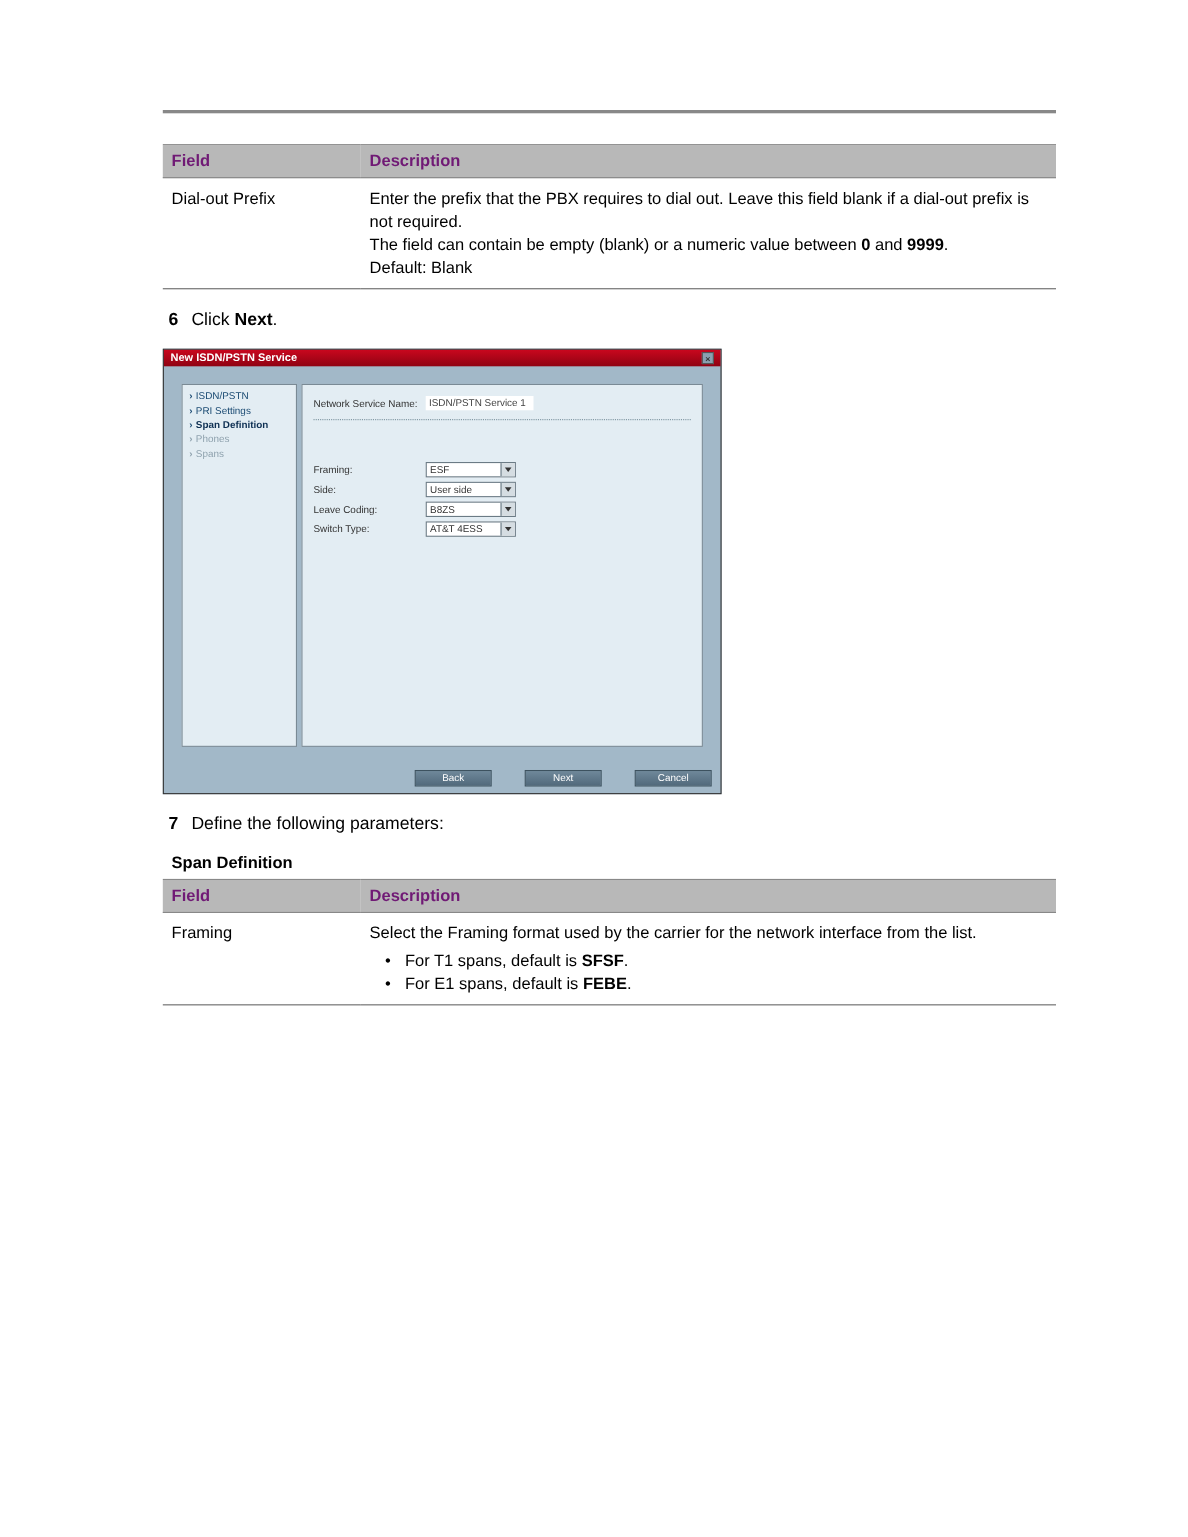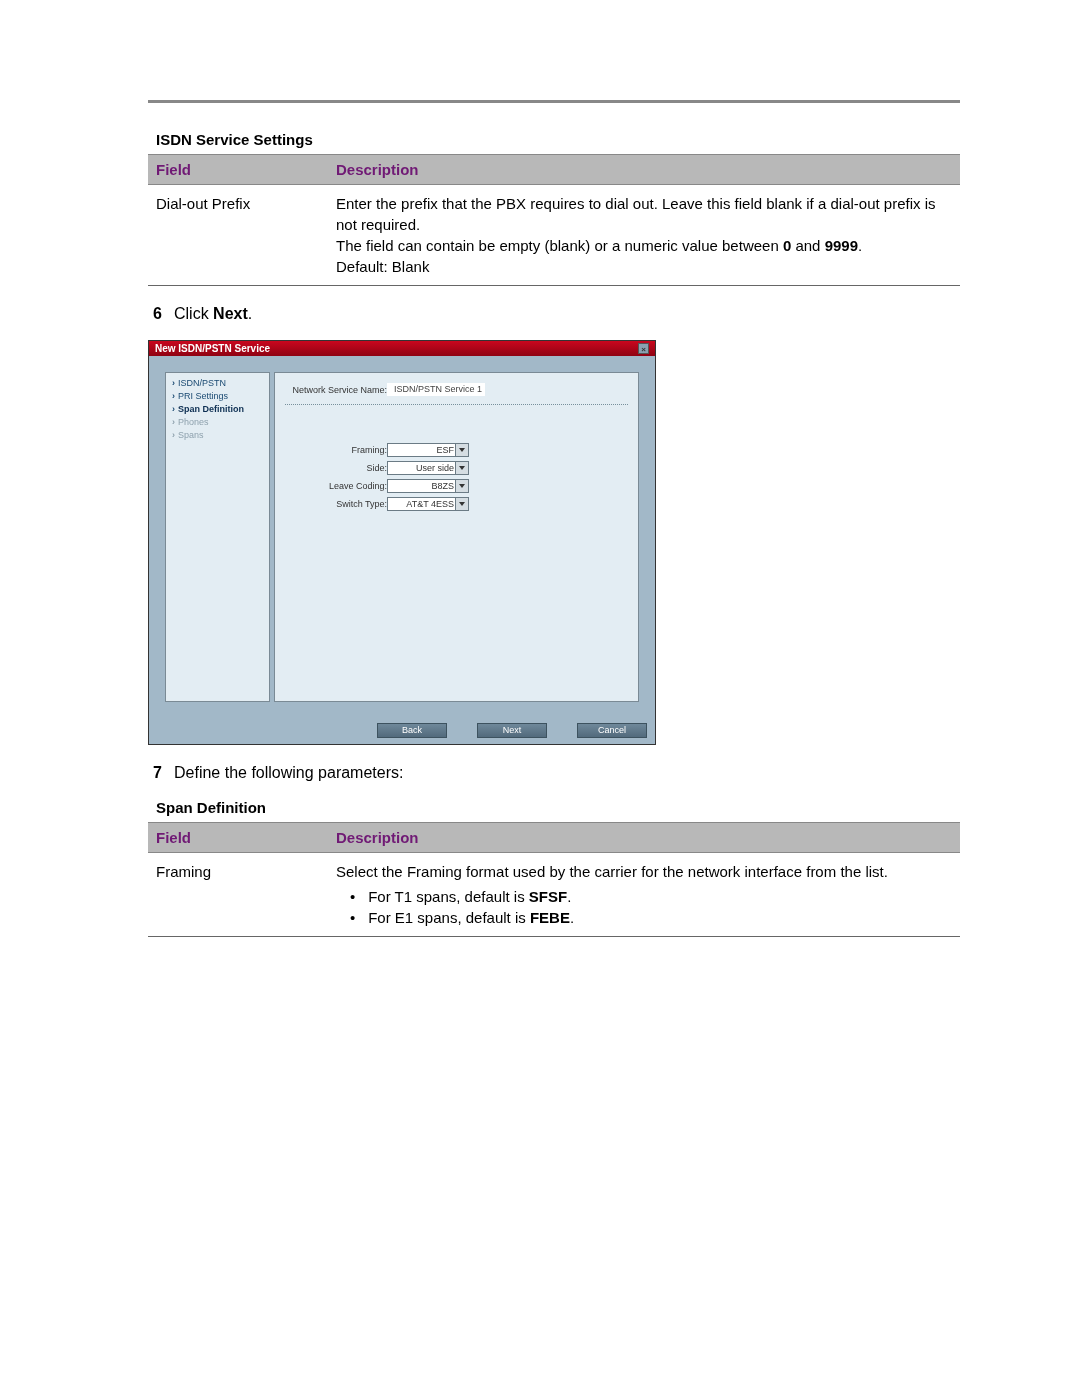--- a/index.html
+++ b/index.html
@@ -127,21 +127,20 @@
     background: #e3edf3;
     border: 1px solid #7a8a95;
     padding: 10px 10px;
     font-size: 9px;
     color: #333;
   }
   .form-row {
     display: flex;
     align-items: center;
     margin-bottom: 4px;
-    text-align: right;
   }
   .form-label { width: 102px; }
   .form-value-ro {
     font-size: 9px;
     border: 1px solid #999;
     background: #fff;
     padding: 1px 3px;
     width: 98px;
     height: 13px;
     line-height: 11px;
@@ -215,21 +214,20 @@
     margin-top: 180px;
     color: #000;
   }
 </style>
 </head>
 <body>
 
 <div class="page">
   <hr class="hr-top">
 
-  <div class="section-title">ISDN Service Settings</div>
   <table class="tbl">
     <thead>
       <tr>
         <th class="col-field">Field</th>
         <th>Description</th>
       </tr>
     </thead>
     <tbody>
       <tr>
         <td>Dial-out Prefix</td>

